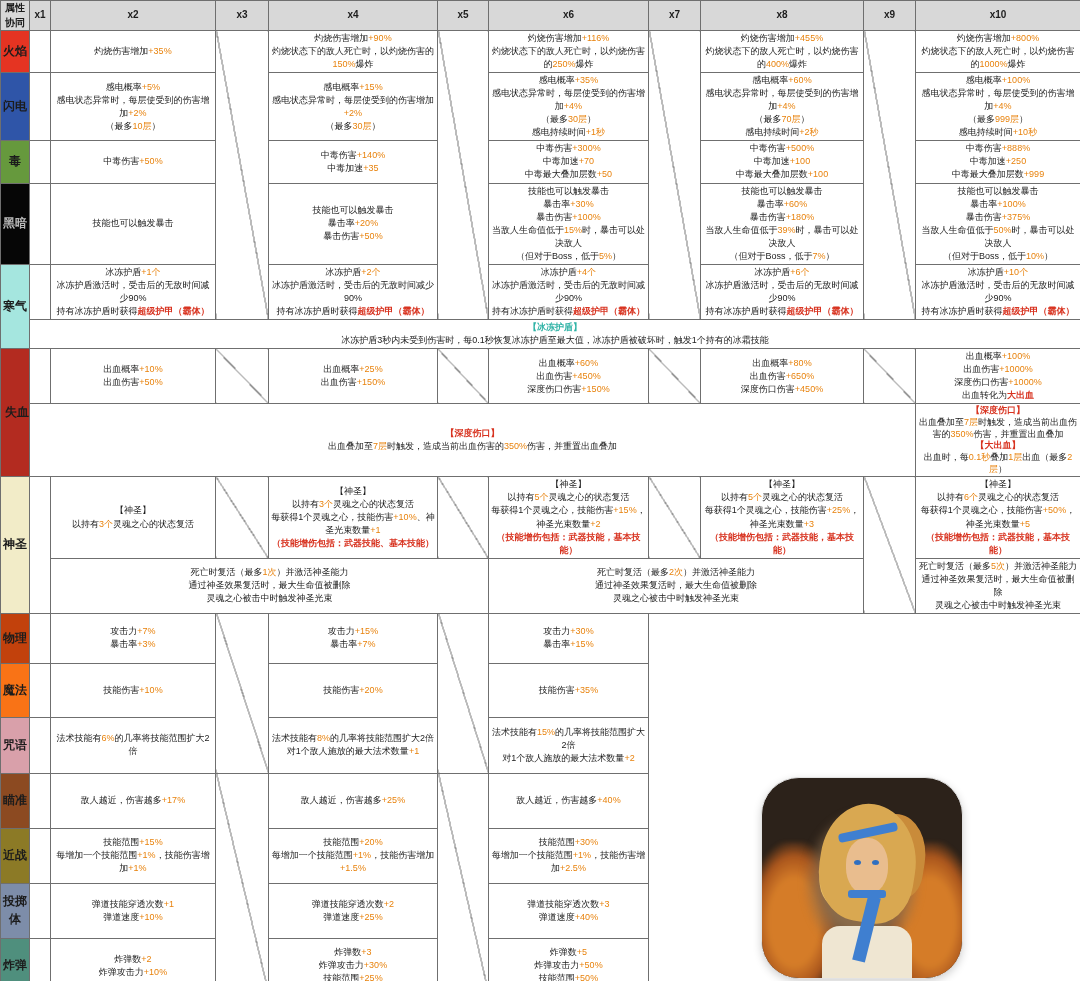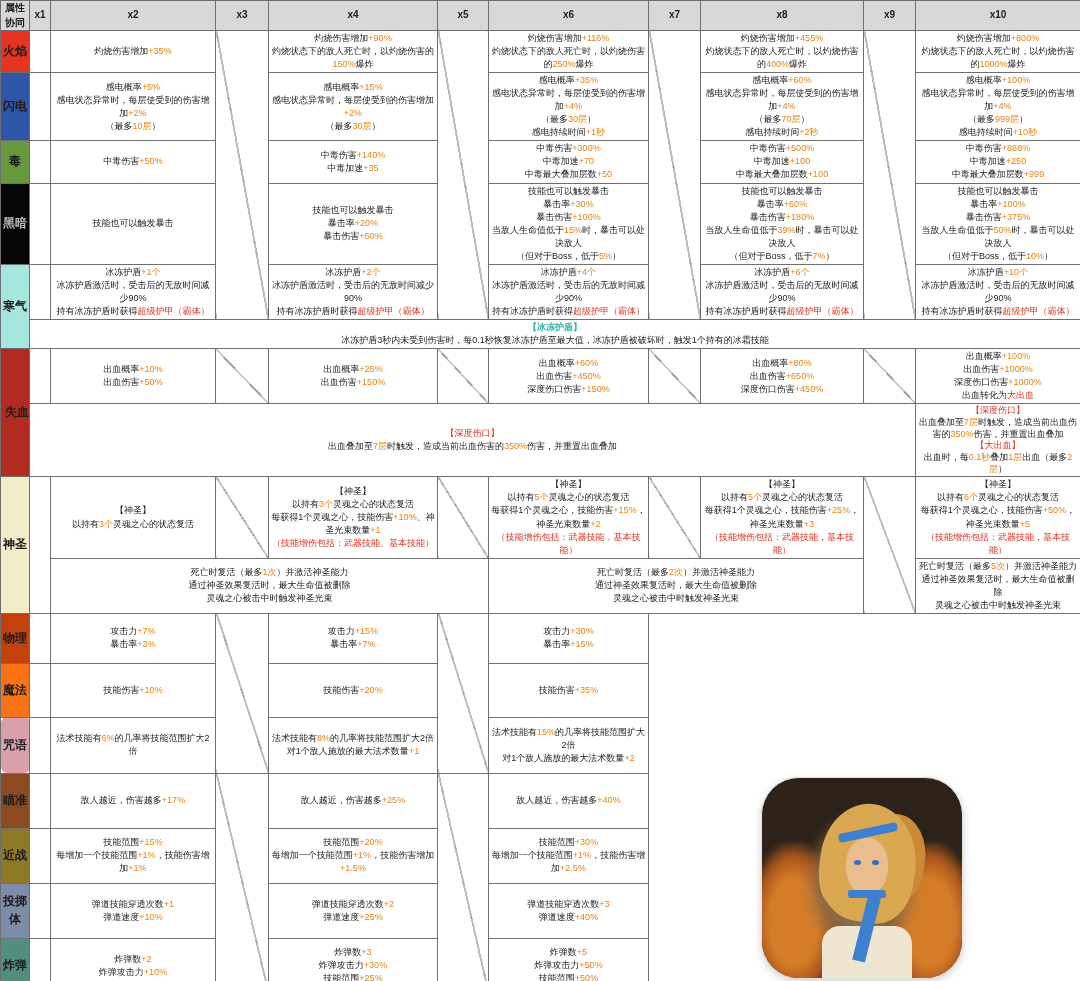--- a/index.html
+++ b/index.html
@@ -6,28 +6,28 @@
   #page{width:1080px;position:relative;font-family:"Liberation Sans","DejaVu Sans",sans-serif;color:#1c1c1c;}
   table{border-collapse:collapse;table-layout:fixed;width:1080px;}
   td,th{border:1px solid #6f6f6f;overflow:hidden;text-align:center;vertical-align:middle;
         font-size:9px;line-height:1.45;padding:1px 2px;word-break:break-all;}
   th.head{background:#d8d8d8;font-size:10px;font-weight:bold;padding:0;}
   td.lab{font-weight:bold;font-size:12px;padding:0;margin-top:43px;}
   .c-fire{background:#e53422;}       .c-lightning{background:#2f55a8;}
   .c-poison{background:#66993d;}     .c-dark{background:#060606;color:#b9b9b9;}
   .c-cold{background:#a5e6df;}       .c-bleed{background:#b32b20;text-align:right;}
   .c-holy{background:#f2ecc8;}       .c-physical{background:#c2410c;}
-  .c-magic{background:#f97316;}      .c-spell{background:#d9a0aa;border-radius:6px;}
+  .c-magic{background:#f97316;}      .c-spell{background:#d9a0aa;}
   .c-aim{background:#8c4a21;}        .c-melee{background:#8c7a26;}
   .c-projectile{background:#7d8da9;} .c-bomb{background:#4f8f7d;}
   td.diag{background:linear-gradient(to top right,
       transparent calc(50% - 0.5px), #777 calc(50% - 0.5px),
       #777 calc(50% + 0.5px), transparent calc(50% + 0.5px));}
   td.free{border:none;position:relative;background:#fff;}
-  .o{color:#e8820c;} .r{color:#d83320;font-weight:normal;} .cy{color:#2fb3a6;font-weight:bold;}
+  .o{color:#e8820c;} .r{color:#d83320;font-weight:bold;} .cy{color:#2fb3a6;font-weight:bold;}
   
   .icon-art{position:absolute;left:112px;top:163px;width:200px;height:200px;border-radius:38px;
       background:#2c221a;overflow:hidden;border:1px solid #e2e2e2;box-shadow:0 3px 9px rgba(0,0,0,.18);}
   .ia-flame{position:absolute;width:92px;height:160px;bottom:-24px;opacity:.9;filter:blur(2px);
       background:radial-gradient(ellipse at center,#e8872b 0 38%,#b85c1e 58%,transparent 74%);}
   .ia-l{left:-14px;} .ia-r{right:-14px;}
   .ia-glow{position:absolute;left:40px;top:30px;width:120px;height:150px;filter:blur(3px);
       background:radial-gradient(ellipse at center,#8a6b4a 0 45%,transparent 70%);}
   .ia-hair{position:absolute;left:58px;top:26px;width:96px;height:118px;background:#d9a851;
       border-radius:55% 62% 42% 52%;transform:rotate(9deg);

